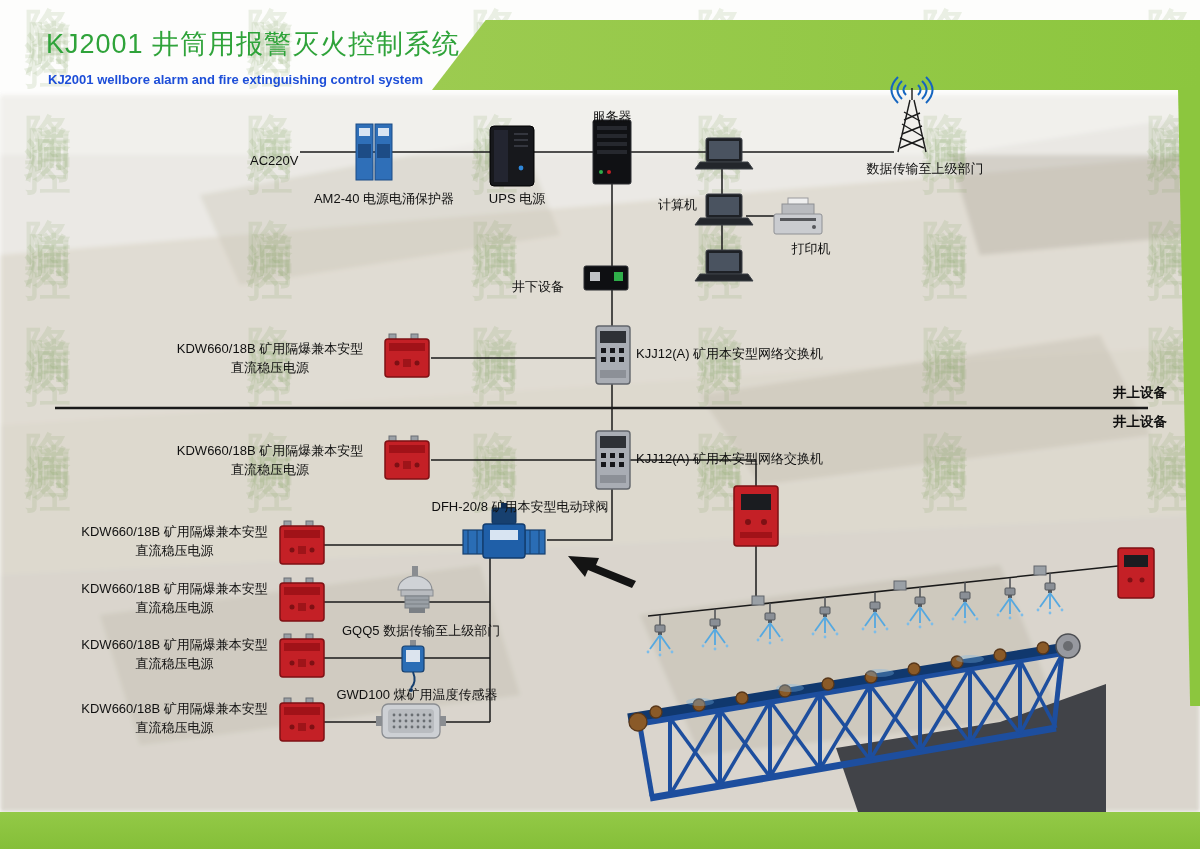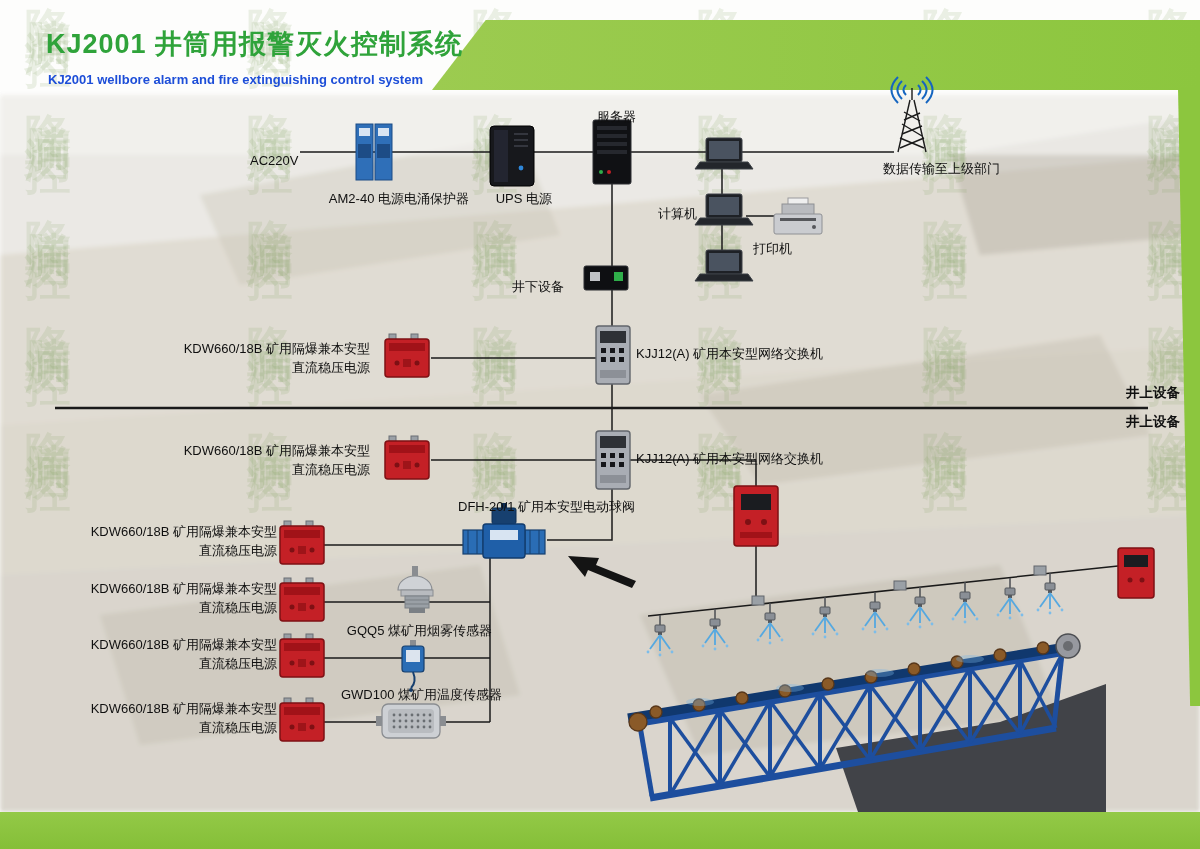--- a/index.html
+++ b/index.html
@@ -9,25 +9,25 @@
   .photo{position:absolute;left:0;top:95px;width:1200px;height:717px;filter:blur(2px);opacity:.85;pointer-events:none}
   .wm{position:absolute;top:-30px;height:920px;writing-mode:vertical-rl;text-orientation:upright;
       font-size:46px;font-weight:bold;letter-spacing:12px;color:rgba(125,158,96,.15);
       pointer-events:none;user-select:none}
   .band-top{position:absolute;left:432px;top:20px;width:768px;height:70px;
       background:linear-gradient(90deg,#9ccb50,#8cc63e);clip-path:polygon(7% 0,100% 0,100% 100%,0 100%)}
   .band-side{position:absolute;left:1178px;top:88px;width:22px;height:618px;background:#8cc63e;
       clip-path:polygon(0 0,100% 0,100% 100%,55% 100%)}
   .band-bottom{position:absolute;left:0;top:812px;width:1200px;height:37px;
       background:linear-gradient(180deg,#93c947,#85bf38)}
-  .title{position:absolute;left:46px;top:26px;font-size:27px;font-weight:bold;color:#2fa33a;letter-spacing:1px}
+  .title{position:absolute;left:46px;top:26px;font-size:27px;font-weight:normal;color:#2fa33a;letter-spacing:1px}
   .subtitle{position:absolute;left:48px;top:72px;font-size:13px;font-weight:bold;color:#1d4ed8}
   .diagram{position:absolute;left:0;top:0;pointer-events:none}
   .lbl{position:absolute;font-size:13px;color:#101010;white-space:nowrap}
-  .c{text-align:right}
+  .c{text-align:center}
   .b{font-weight:bold;font-size:13.5px}
   .two{line-height:1.45}
 </style>
 </head>
 <body>
 
 <div class="page">
 
   <svg class="photo" width="1200" height="717" viewBox="0 0 1200 717">
     <rect x="0" y="0" width="1200" height="717" fill="#e8e6e1"></rect>
@@ -364,55 +364,55 @@
           <ellipse cx="970" cy="659" rx="14" ry="4"></ellipse>
       </g>
     </g>
   </svg>
 
   <div class="lbl" style="left:250px;top:153px">AC220V</div>
   <div class="lbl c" style="left:299px;top:190px;width:170px">AM2-40 电源电涌保护器</div>
   <div class="lbl c" style="left:482px;top:190px;width:70px">UPS 电源</div>
   <div class="lbl c" style="left:588px;top:108px;width:48px">服务器</div>
   <div class="lbl c" style="left:850px;top:160px;width:150px">数据传输至上级部门</div>
-  <div class="lbl" style="left:658px;top:205px">计算机</div>
-  <div class="lbl c" style="left:746px;top:240px;width:46px">打印机</div>
+  <div class="lbl" style="left:658px;top:196px">计算机</div>
+  <div class="lbl c" style="left:788px;top:240px;width:46px">打印机</div>
   <div class="lbl" style="left:512px;top:278px">井下设备</div>
   <div class="lbl" style="left:636px;top:345px">KJJ12(A) 矿用本安型网络交换机</div>
 
   <div class="lbl c two" style="left:170px;top:340px;width:200px">
     <div>KDW660/18B 矿用隔爆兼本安型</div>
     <div>直流稳压电源</div>
   </div>
 
   <div class="lbl b c" style="left:1100px;top:384px;width:80px">井上设备</div>
   <div class="lbl b c" style="left:1100px;top:413px;width:80px">井上设备</div>
 
   <div class="lbl" style="left:636px;top:450px">KJJ12(A) 矿用本安型网络交换机</div>
 
   <div class="lbl c two" style="left:170px;top:442px;width:200px">
     <div>KDW660/18B 矿用隔爆兼本安型</div>
     <div>直流稳压电源</div>
   </div>
 
-  <div class="lbl c" style="left:405px;top:498px;width:230px">DFH-20/1 矿用本安型电动球阀</div>
+  <div class="lbl c" style="left:405px;top:498px;width:230px">DFH-20/8 矿用本安型电动球阀</div>
 
   <div class="lbl c two" style="left:72px;top:523px;width:205px">
     <div>KDW660/18B 矿用隔爆兼本安型</div>
     <div>直流稳压电源</div>
   </div>
   <div class="lbl c two" style="left:72px;top:580px;width:205px">
     <div>KDW660/18B 矿用隔爆兼本安型</div>
     <div>直流稳压电源</div>
   </div>
   <div class="lbl c two" style="left:72px;top:636px;width:205px">
     <div>KDW660/18B 矿用隔爆兼本安型</div>
     <div>直流稳压电源</div>
   </div>
   <div class="lbl c two" style="left:72px;top:700px;width:205px">
     <div>KDW660/18B 矿用隔爆兼本安型</div>
     <div>直流稳压电源</div>
   </div>
 
-  <div class="lbl c" style="left:342px;top:622px;width:150px">GQQ5 煤矿用烟雾传感器</div>
+  <div class="lbl c" style="left:342px;top:622px;width:150px">GQQ5 数据传输至上级部门</div>
   <div class="lbl c" style="left:332px;top:686px;width:170px">GWD100 煤矿用温度传感器</div>
 
 </div>
 
 </body></html>

